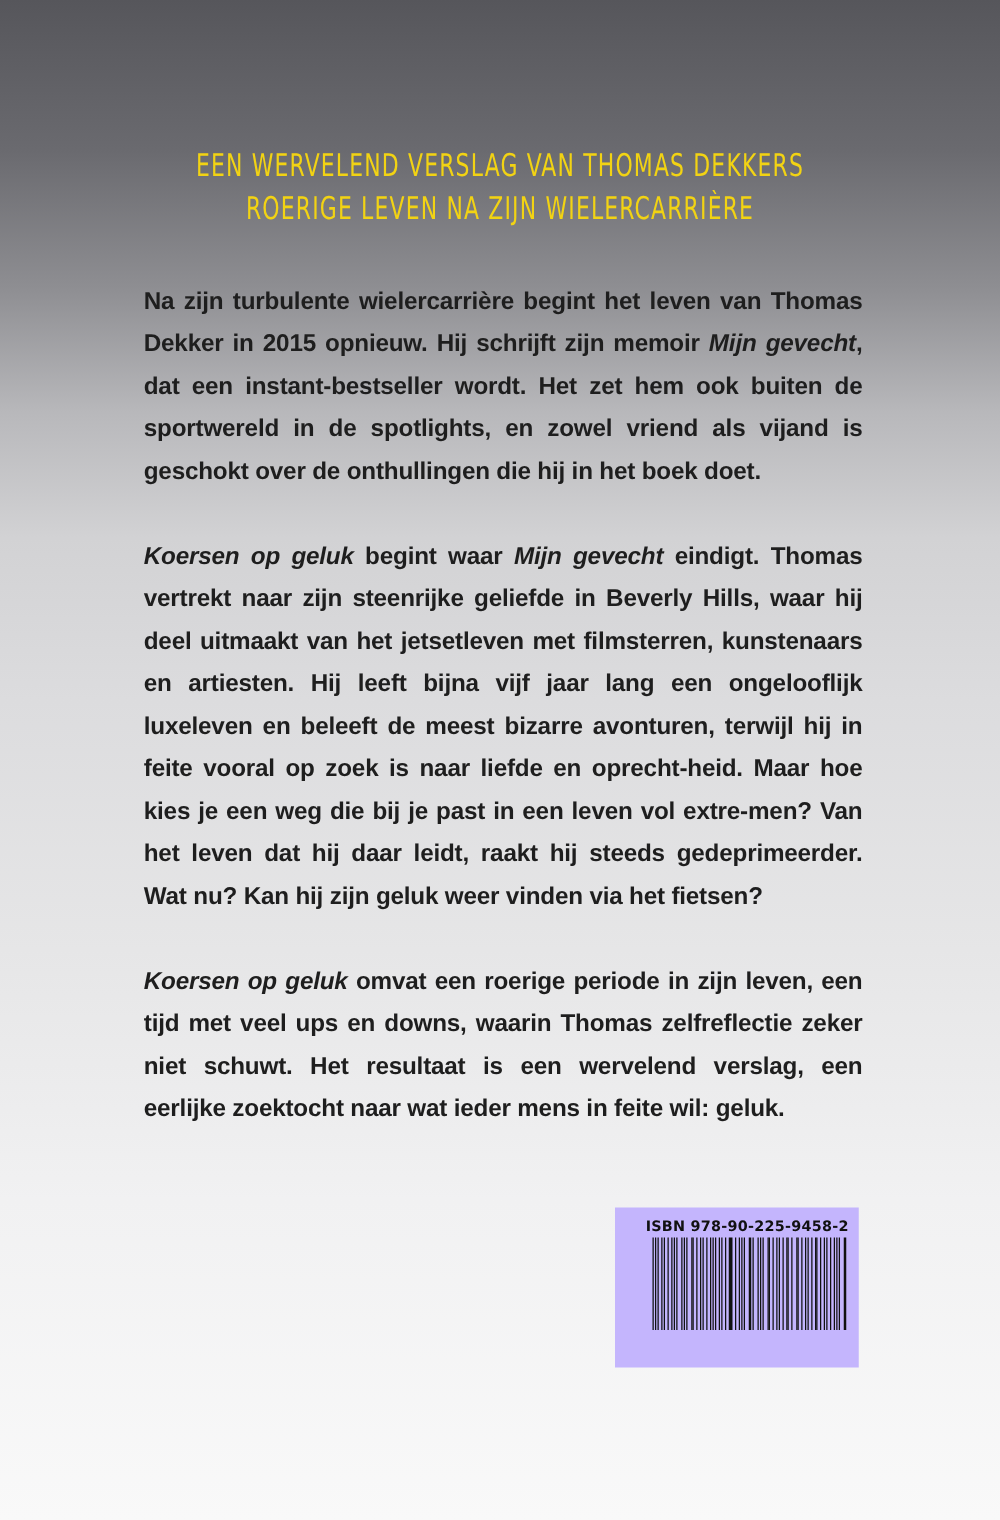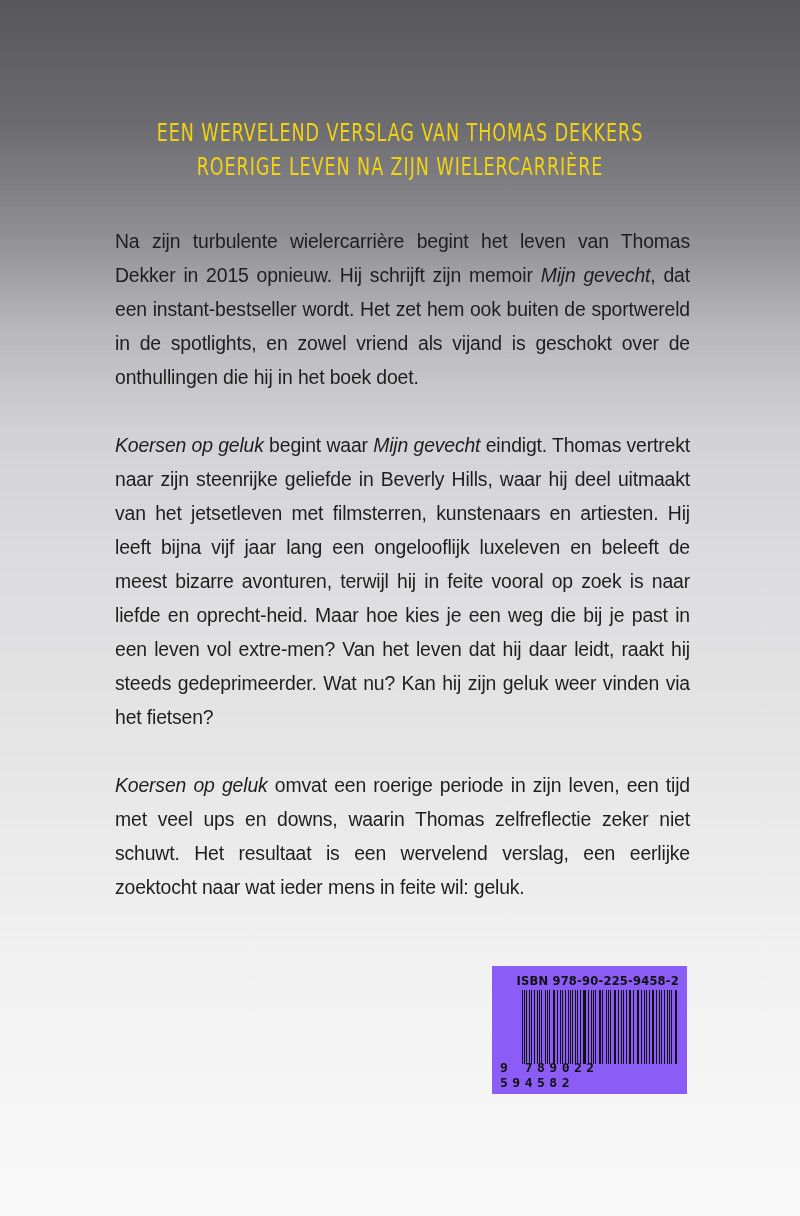--- a/index.html
+++ b/index.html
@@ -2,26 +2,26 @@
 <html><head>
 <meta charset="utf-8">
 <style>
   html,body{margin:0;padding:0;}
   body{width:800px;height:1216px;overflow:hidden;
     background:linear-gradient(to bottom,#56565b 0px,#6a6a6f 120px,#8e8e92 230px,#b8b8bb 330px,#d2d2d4 430px,#dcdcde 560px,#e6e6e7 760px,#f1f1f2 960px,#f9f9f9 1216px);
     font-family:"Liberation Sans",sans-serif;position:relative;}
   .headline{position:absolute;top:116px;left:0;width:800px;text-align:center;color:#f2d313;
     font-family:"DejaVu Sans",sans-serif;font-stretch:condensed;font-size:25px;letter-spacing:1.2px;line-height:34px;
     transform:scaleX(0.78);transform-origin:center top;}
-  .body{position:absolute;top:224px;left:115px;width:575px;color:#1e1e1e;font-size:19.4px;line-height:34px;letter-spacing:-0.15px;}
+  .body{position:absolute;top:224px;left:115px;width:575px;color:#1e1e1e;font-size:19.4px;line-height:34px;letter-spacing:-0.15px;font-weight:bold;}
   .body p{margin:0 0 34px 0;text-align:justify;}
   .body i{font-style:italic;}
   .barcode-area{position:absolute;left:492px;top:955px;width:195px;}
   .bar-black{background:#111;color:#fff;font-family:"DejaVu Sans",sans-serif;font-weight:bold;font-size:12.5px;text-align:center;height:22px;line-height:22px;}
-  .code{background:#8b5cf6;margin-top:11px;padding:8px 8px 4px 8px;height:116px;position:relative;}
+  .code{background:#c4b5fd;margin-top:11px;padding:8px 8px 4px 8px;height:116px;position:relative;}
   .isbn{font-family:"DejaVu Sans",sans-serif;font-weight:bold;font-size:11.5px;color:#111;text-align:right;letter-spacing:0.2px;}
   .bars{display:flex;height:74px;margin-top:2px;margin-left:22px;}
   .bars span{display:block;background:#111;height:100%;}
   .digits{font-family:"DejaVu Sans Mono",monospace;font-weight:bold;font-size:13px;color:#111;letter-spacing:4.5px;margin-top:-4px;}
   .nur{margin-top:8px;}
 </style>
 </head>
 <body>
 
 <div class="headline">
@@ -95,15 +95,14 @@
         <span style="width: 1px; margin-right: 3px;"></span>
         <span style="width: 3px; margin-right: 1px;"></span>
         <span style="width: 1px; margin-right: 2px;"></span>
         <span style="width: 1px; margin-right: 3px;"></span>
         <span style="width: 2px; margin-right: 1px;"></span>
         <span style="width: 2px; margin-right: 2px;"></span>
         <span style="width: 1px; margin-right: 3px;"></span>
         <span style="width: 1px; margin-right: 1px;"></span>
         <span style="width: 2px; margin-right: 2px;"></span>
       </div>
-    <div class="digits">9 789022 594582</div>
   </div>
 </div>
 
 </body></html>

